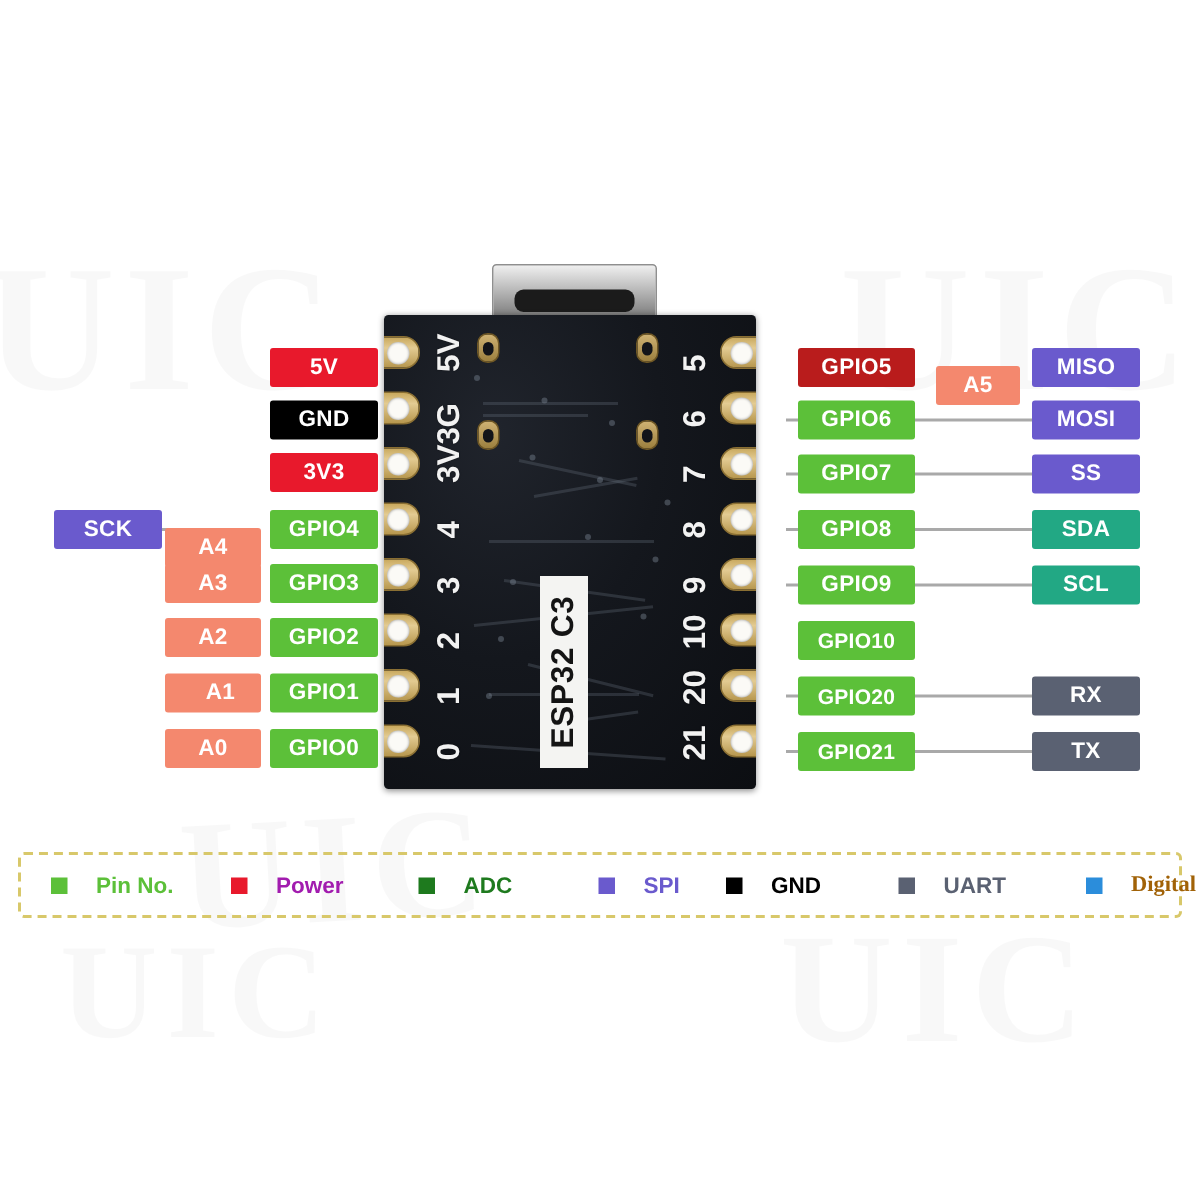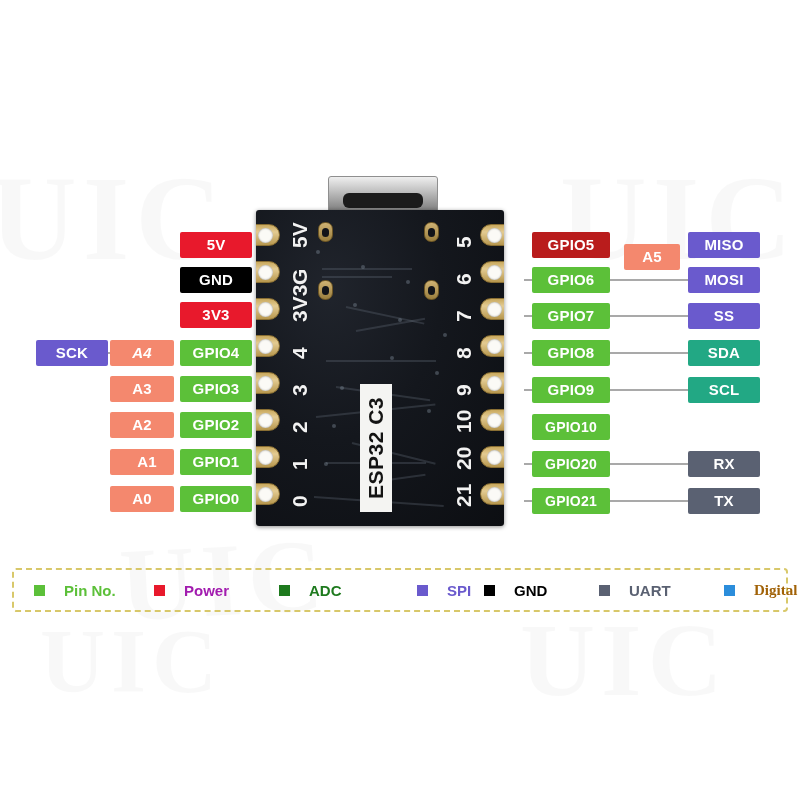--- a/index.html
+++ b/index.html
@@ -300,21 +300,21 @@
         <div class="silk" style="left: 196px; top: 297px;">21</div>
       </div>
     <div id="chip-label">ESP32 C3</div>
   </div>
 
   <div id="labels-layer">
       <div class="lbl" style="left: 180px; top: 232px; width: 72px; background: rgb(232, 25, 44);">5V</div>
       <div class="lbl" style="left: 180px; top: 267px; width: 72px; background: rgb(0, 0, 0);">GND</div>
       <div class="lbl" style="left: 180px; top: 302px; width: 72px; background: rgb(232, 25, 44);">3V3</div>
       <div class="lbl" style="left: 180px; top: 340px; width: 72px; background: rgb(92, 192, 57);">GPIO4</div>
-      <div class="lbl" style="left: 110px; top: 340px; width: 64px; background: rgb(244, 136, 110); font-style: italic;">A4</div>
+      <div class="lbl" style="left: 110px; top: 352px; width: 64px; background: rgb(244, 136, 110);">A4</div>
       <div class="lbl" style="left: 36px; top: 340px; width: 72px; background: rgb(106, 90, 205);">SCK</div>
       <div class="lbl" style="left: 180px; top: 376px; width: 72px; background: rgb(92, 192, 57);">GPIO3</div>
       <div class="lbl" style="left: 110px; top: 376px; width: 64px; background: rgb(244, 136, 110);">A3</div>
       <div class="lbl" style="left: 180px; top: 412px; width: 72px; background: rgb(92, 192, 57);">GPIO2</div>
       <div class="lbl" style="left: 110px; top: 412px; width: 64px; background: rgb(244, 136, 110);">A2</div>
       <div class="lbl" style="left: 180px; top: 449px; width: 72px; background: rgb(92, 192, 57);">GPIO1</div>
       <div class="lbl" style="left: 110px; top: 449px; width: 64px; background: rgb(244, 136, 110); padding-left: 10px;">A1</div>
       <div class="lbl" style="left: 180px; top: 486px; width: 72px; background: rgb(92, 192, 57);">GPIO0</div>
       <div class="lbl" style="left: 110px; top: 486px; width: 64px; background: rgb(244, 136, 110);">A0</div>
       <div class="lbl" style="left: 532px; top: 232px; width: 78px; background: #b91c1c;">GPIO5</div>
@@ -341,21 +341,21 @@
         <span style="color: rgb(92, 192, 57);">Pin No.</span>
       </div>
       <div class="legend-item" style="position: absolute; left: 140px;">
         <span class="legend-swatch" style="background: rgb(232, 25, 44);"></span>
         <span style="color: #a21caf;">Power</span>
       </div>
       <div class="legend-item" style="position: absolute; left: 265px;">
         <span class="legend-swatch" style="background: rgb(30, 122, 30);"></span>
         <span style="color: rgb(30, 122, 30);">ADC</span>
       </div>
-      <div class="legend-item" style="position: absolute; left: 403px; text-align: center;">
+      <div class="legend-item" style="position: absolute; left: 385px; text-align: center;">
         <span class="legend-swatch" style="background: rgb(106, 90, 205);"></span>
         <span style="color: rgb(106, 90, 205);">SPI</span>
       </div>
       <div class="legend-item" style="position: absolute; left: 470px;">
         <span class="legend-swatch" style="background: rgb(0, 0, 0);"></span>
         <span style="color: rgb(0, 0, 0);">GND</span>
       </div>
       <div class="legend-item" style="position: absolute; left: 585px;">
         <span class="legend-swatch" style="background: rgb(90, 97, 114);"></span>
         <span style="color: rgb(90, 97, 114);">UART</span>

